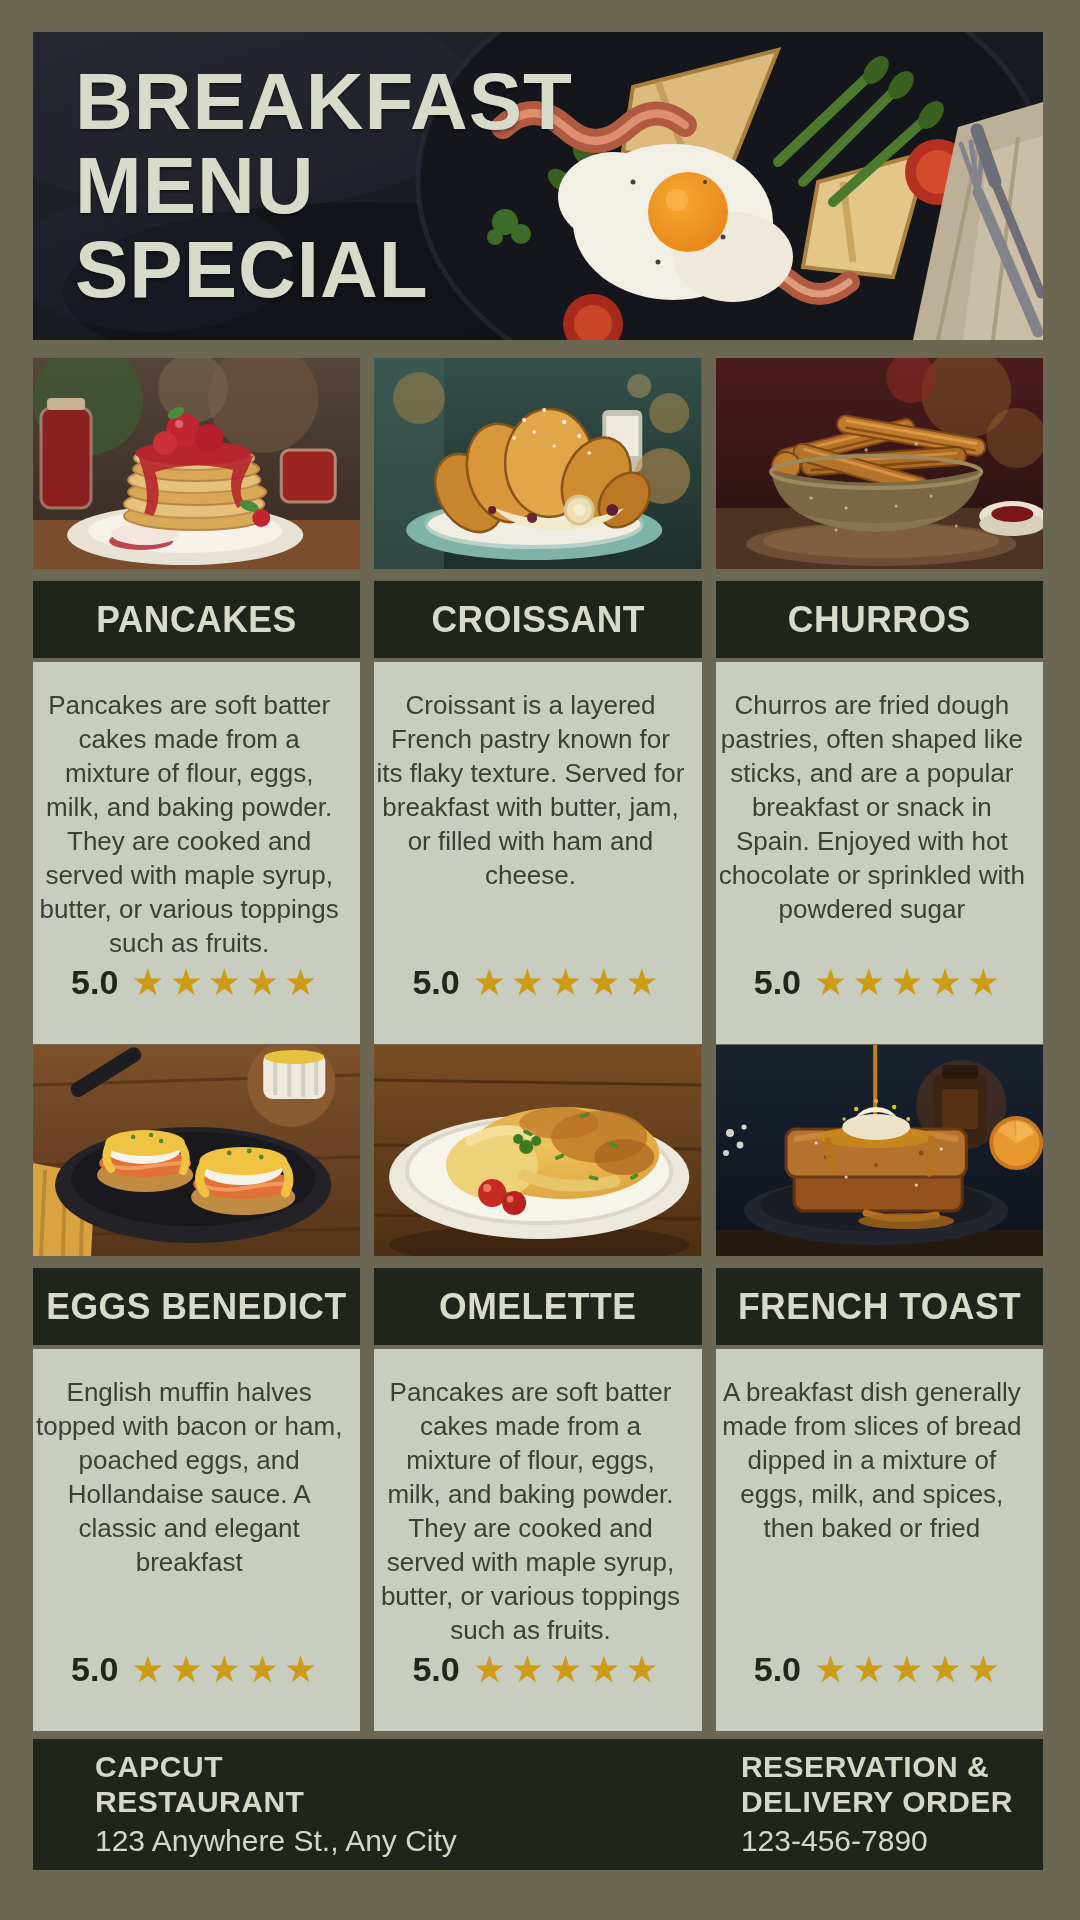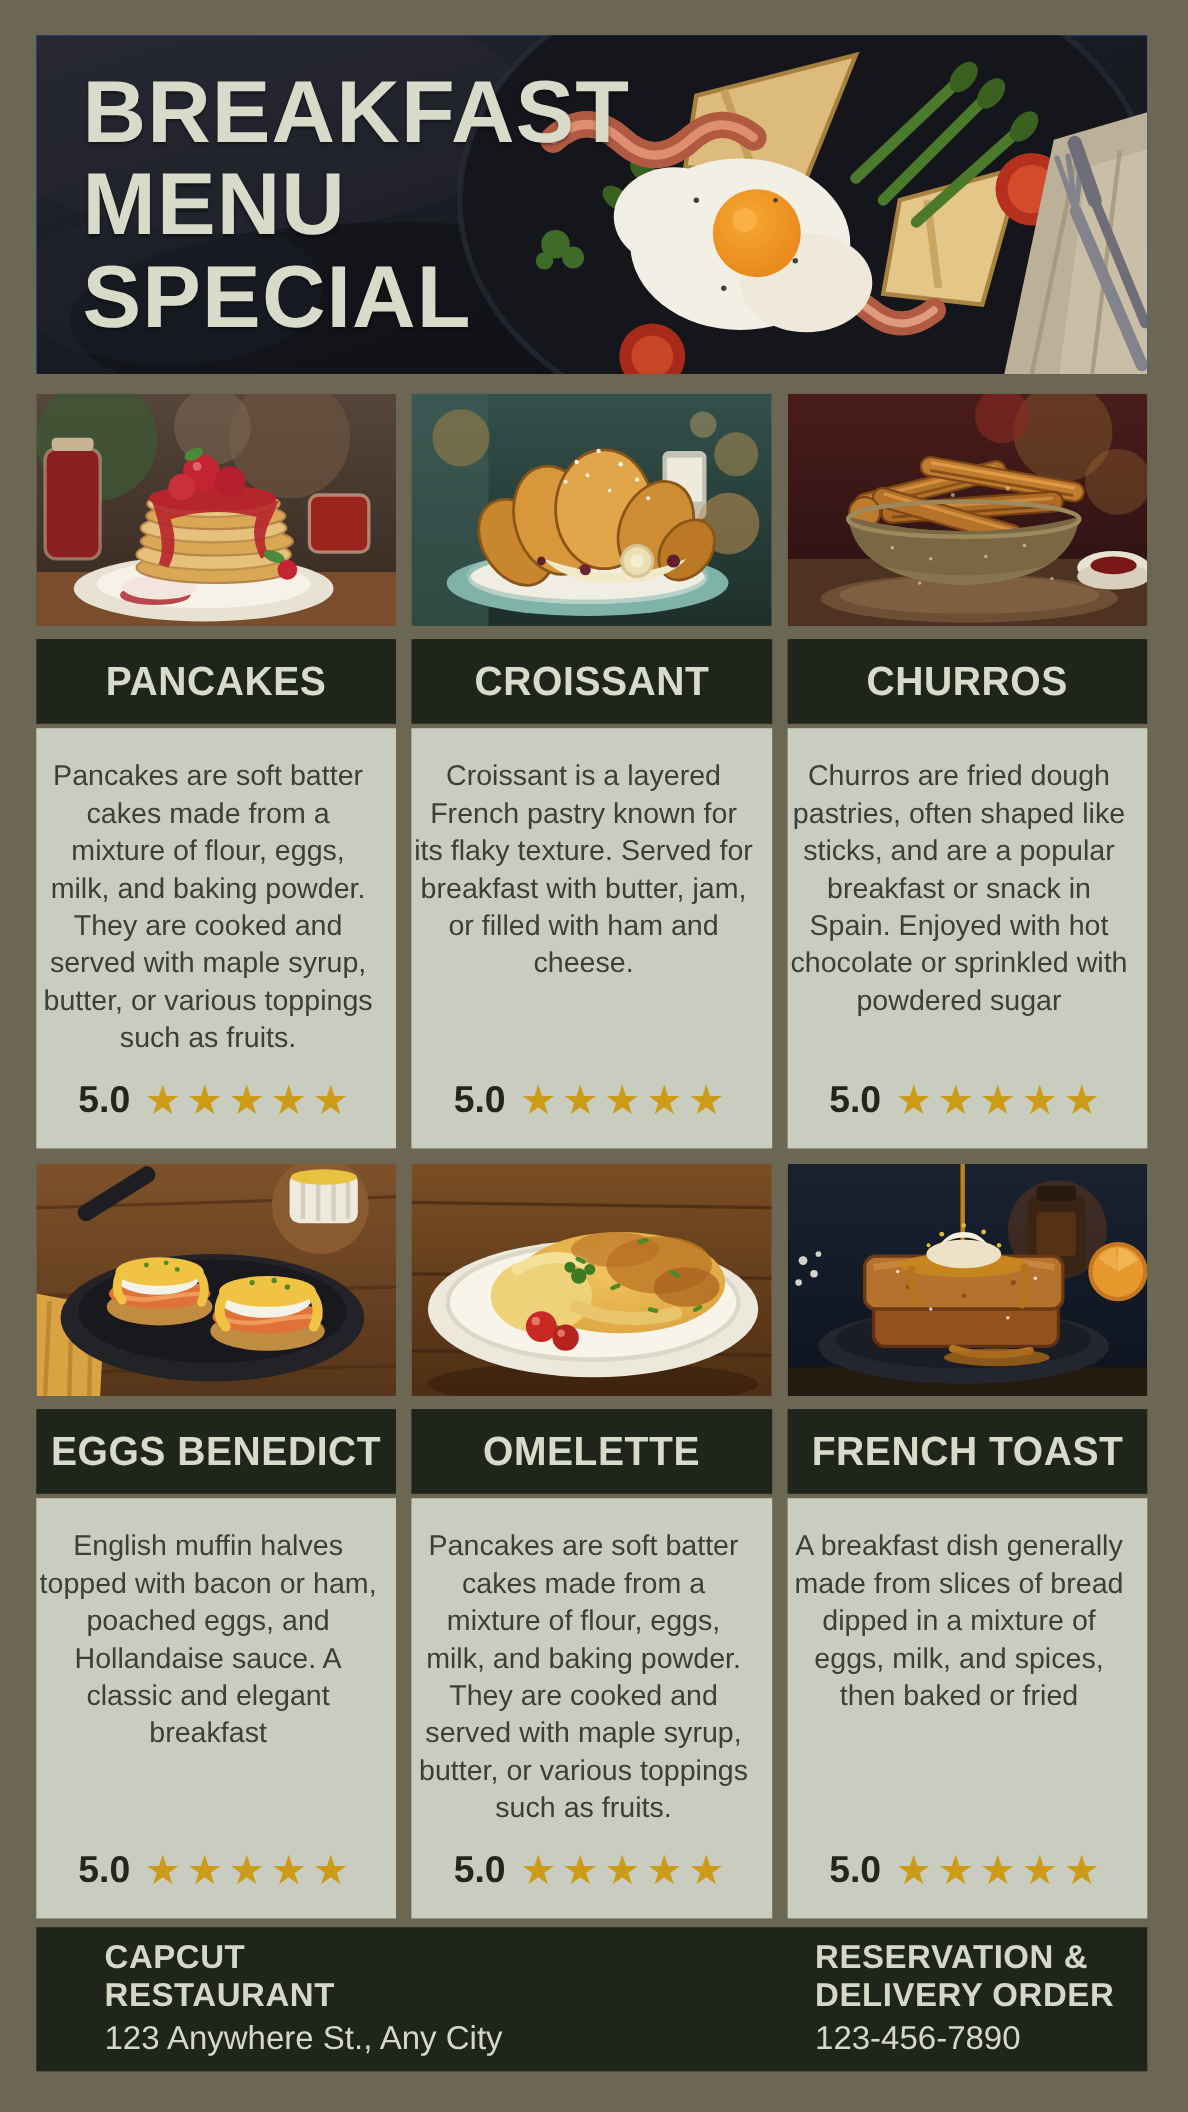--- a/index.html
+++ b/index.html
@@ -19,41 +19,41 @@
   .hero svg{position:absolute;inset:0;display:block;}
   .hero-title{
     position:absolute;left:42px;top:28px;
     color:#d8dbc9;font-weight:bold;font-size:80px;line-height:84px;
     letter-spacing:1px;text-shadow:0 2px 3px rgba(0,0,0,.45);
   }
 
   
   .grid{display:grid;grid-template-columns:repeat(3,1fr);column-gap:14px;}
   .row1{margin-top:18px;}
-  .row2{margin-top:14px;}
+  .row2{margin-top:1px;}
   .cell{display:flex;flex-direction:column;}
   .food-img{height:211px;overflow:hidden;position:relative;}
   .food-img svg{display:block;width:100%;height:100%;}
   .title-bar{
     margin-top:12px;height:77px;background:#20251b;
     display:flex;align-items:center;justify-content:center;
   }
   .title-bar span{
     color:#d8dbc9;font-weight:bold;font-size:37px;letter-spacing:.5px;
     transform:scaleX(.96);white-space:nowrap;
   }
   .desc-card{
     margin-top:4px;height:382px;background:#c9cdbf;position:relative;
   }
   .desc-text{
     padding:26px 17px 0 2px;
     color:#3b3f38;font-size:26px;line-height:34px;text-align:center;
   }
   .rating{
-    position:absolute;left:0;right:0;bottom:24px;
+    position:absolute;left:0;right:0;bottom:42px;
     display:flex;align-items:center;justify-content:center;gap:13px;
   }
   .rating .num{color:#22261e;font-weight:bold;font-size:34px;}
   .rating .stars{
     color:#cc9b17;font-size:37px;letter-spacing:5px;line-height:37px;
     font-family:"DejaVu Sans", sans-serif;white-space:nowrap;
   }
 
   
   .footer{

